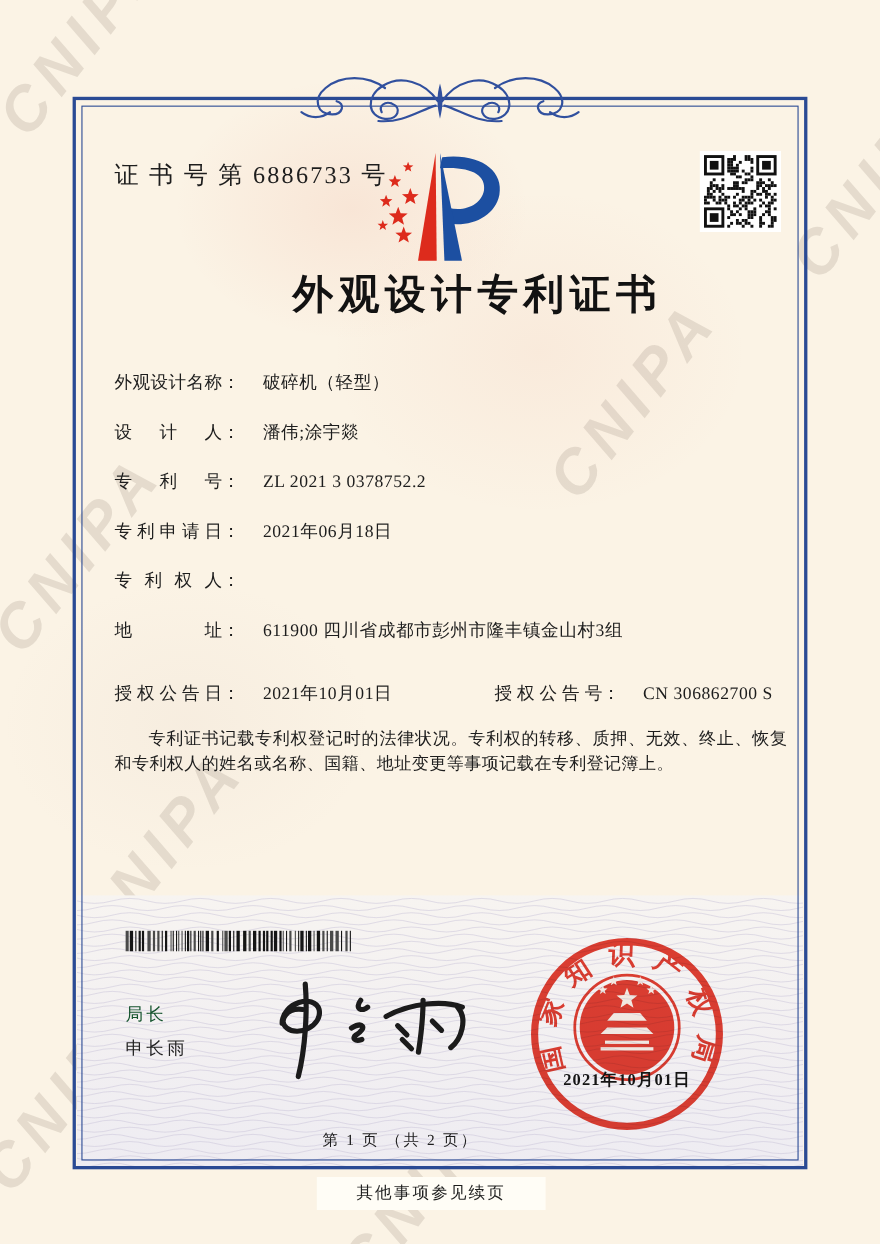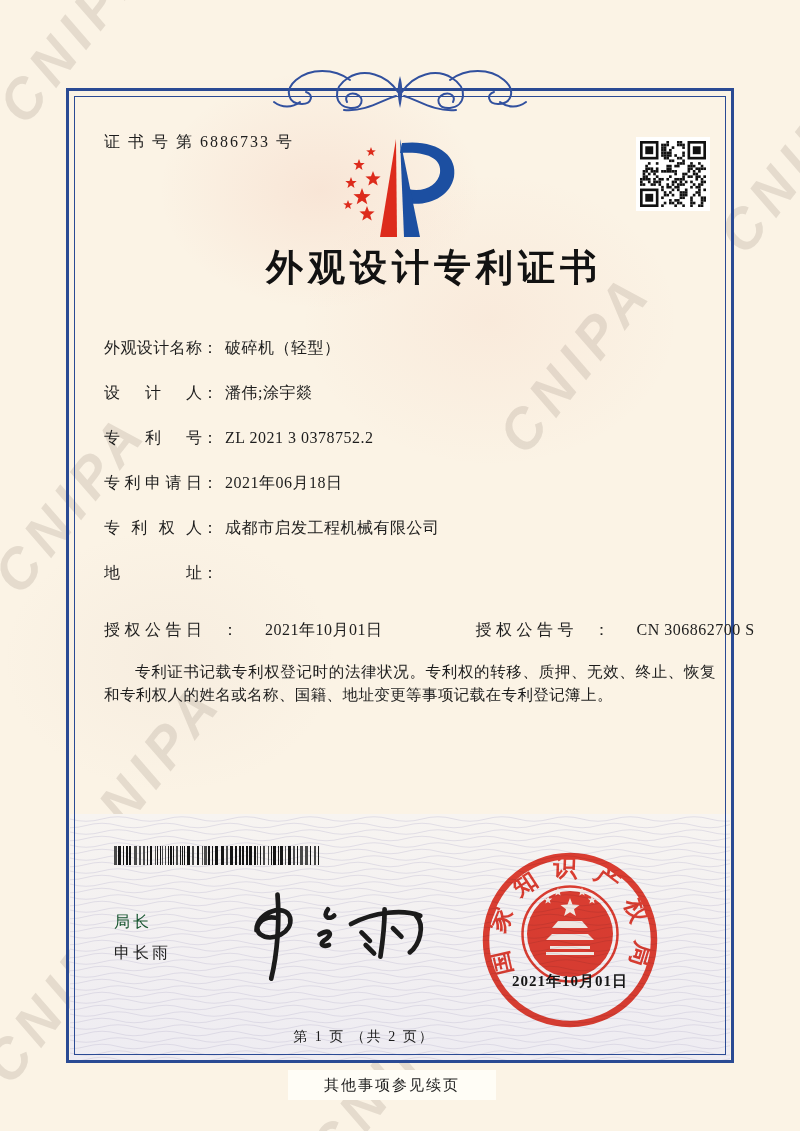--- a/index.html
+++ b/index.html
@@ -9,29 +9,29 @@
     radial-gradient(230px 170px at 320px 190px, rgba(226,118,92,.11), transparent 70%),
     radial-gradient(270px 210px at 490px 320px, rgba(226,130,104,.08), transparent 70%),
     radial-gradient(240px 190px at 170px 660px, rgba(190,160,150,.07), transparent 70%);}
   .wm{position:absolute;font-family:"Liberation Sans",sans-serif;font-style:italic;font-weight:bold;
       font-size:56px;letter-spacing:8px;color:rgba(148,136,122,.22);transform:rotate(-52deg);white-space:nowrap;}
   .band{position:absolute;left:70px;top:814px;width:660px;height:248px;
         background:linear-gradient(180deg,#f7f4f1,#eeecf2);}
   .border-outer{position:absolute;left:66px;top:88px;width:662px;height:969px;border:3px solid #2a4a94;}
   .border-inner{position:absolute;left:74px;top:96px;width:650px;height:957px;border:1px solid #2a4a94;}
   .ornament{position:absolute;left:270px;top:56px;width:260px;height:62px;}
-  .certno{position:absolute;left:104px;top:132px;font-size:16px;letter-spacing:2px;}
+  .certno{position:absolute;left:104px;top:144px;font-size:22px;letter-spacing:2px;}
   .logo{position:absolute;left:340px;top:137px;width:130px;height:102px;}
   .qr{position:absolute;left:636px;top:137px;width:74px;height:74px;}
   .title{position:absolute;left:0;top:243px;width:800px;margin:0;text-align:center;
          font-size:37px;font-weight:700;letter-spacing:5px;color:#121212;padding-left:34px;}
   .frow{position:absolute;left:104px;display:flex;align-items:baseline;font-size:16px;white-space:nowrap;}
   .flabel{display:inline-block;width:98px;text-align:justify;text-align-last:justify;}
-  .fval{margin-left:7px;letter-spacing:.5px;font-family:Liberation Serif, serif;}
-  .grant-group{display:flex;align-items:baseline;gap:20px;}
+  .fval{margin-left:21px;letter-spacing:.5px;font-family:Liberation Serif, serif;}
+  .grant-group{display:flex;align-items:baseline;}
   .grant-group+.grant-group{margin-left:93px;}
   .paras{position:absolute;left:104px;top:660px;width:612px;font-size:15.5px;line-height:23px;text-align:justify;}
   .paras p{margin:0;text-indent:2em;letter-spacing:.4px;}
   .barcode{position:absolute;left:114px;top:846px;width:206px;height:19px;}
   .officer-title{position:absolute;left:114px;top:912px;font-size:16px;letter-spacing:3px;
                  font-family:"Liberation Sans","DejaVu Sans",sans-serif;color:#14532d;}
   .officer-name{position:absolute;left:114px;top:943px;font-size:16px;letter-spacing:3px;
                 font-family:Liberation Mono, monospace;color:#222;}
   .signature{position:absolute;left:225px;top:883px;width:210px;height:102px;}
   .seal{position:absolute;left:480px;top:850px;width:180px;height:180px;mix-blend-mode:multiply;opacity:.96;}
@@ -349,25 +349,25 @@
     <span class="fval">ZL 2021 3 0378752.2</span>
   </div>
   <div class="frow" style="top:473px">
     <span class="flabel">专利申请日</span>
       <span class="fcolon">：</span>
     <span class="fval">2021年06月18日</span>
   </div>
   <div class="frow" style="top:518px">
     <span class="flabel">专利权人</span>
       <span class="fcolon">：</span>
-    <span class="fval">成都市启发工程机械有限公司</span>
   </div>
   <div class="frow" style="top:563px">
     <span class="flabel">地址</span>
       <span class="fcolon">：</span>
+    <span class="fval">611900 四川省成都市彭州市隆丰镇金山村3组</span>
   </div>
 
   <div class="frow" style="top:620px">
     <span class="grant-group">
       <span class="flabel">授权公告日</span>
         <span class="fcolon">：</span>
       <span class="fval">2021年10月01日</span>
     </span>
     <span class="grant-group">
       <span class="flabel">授权公告号</span>

